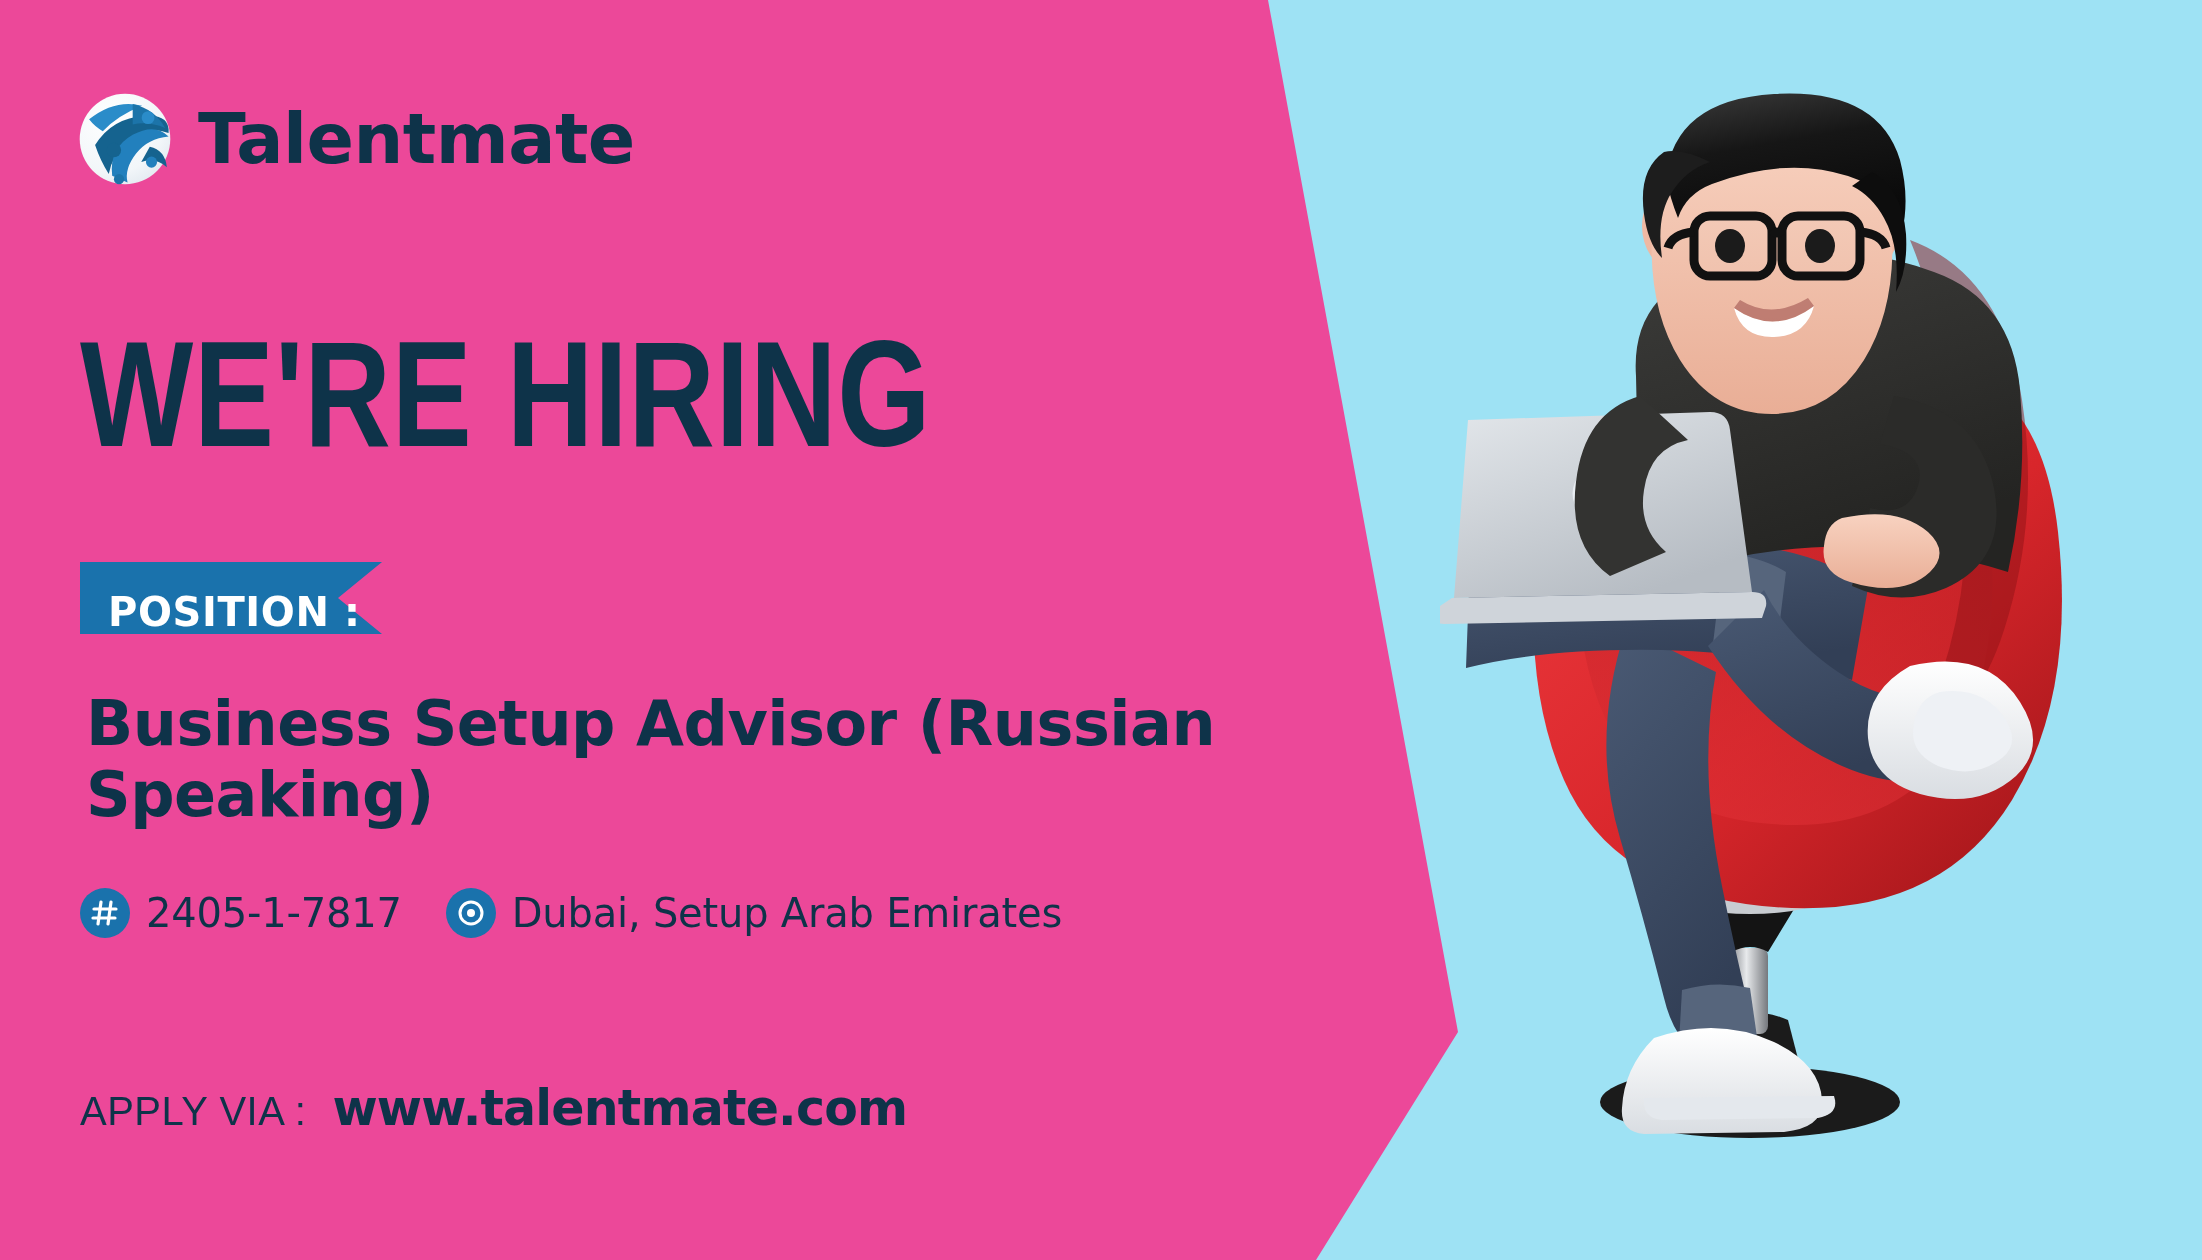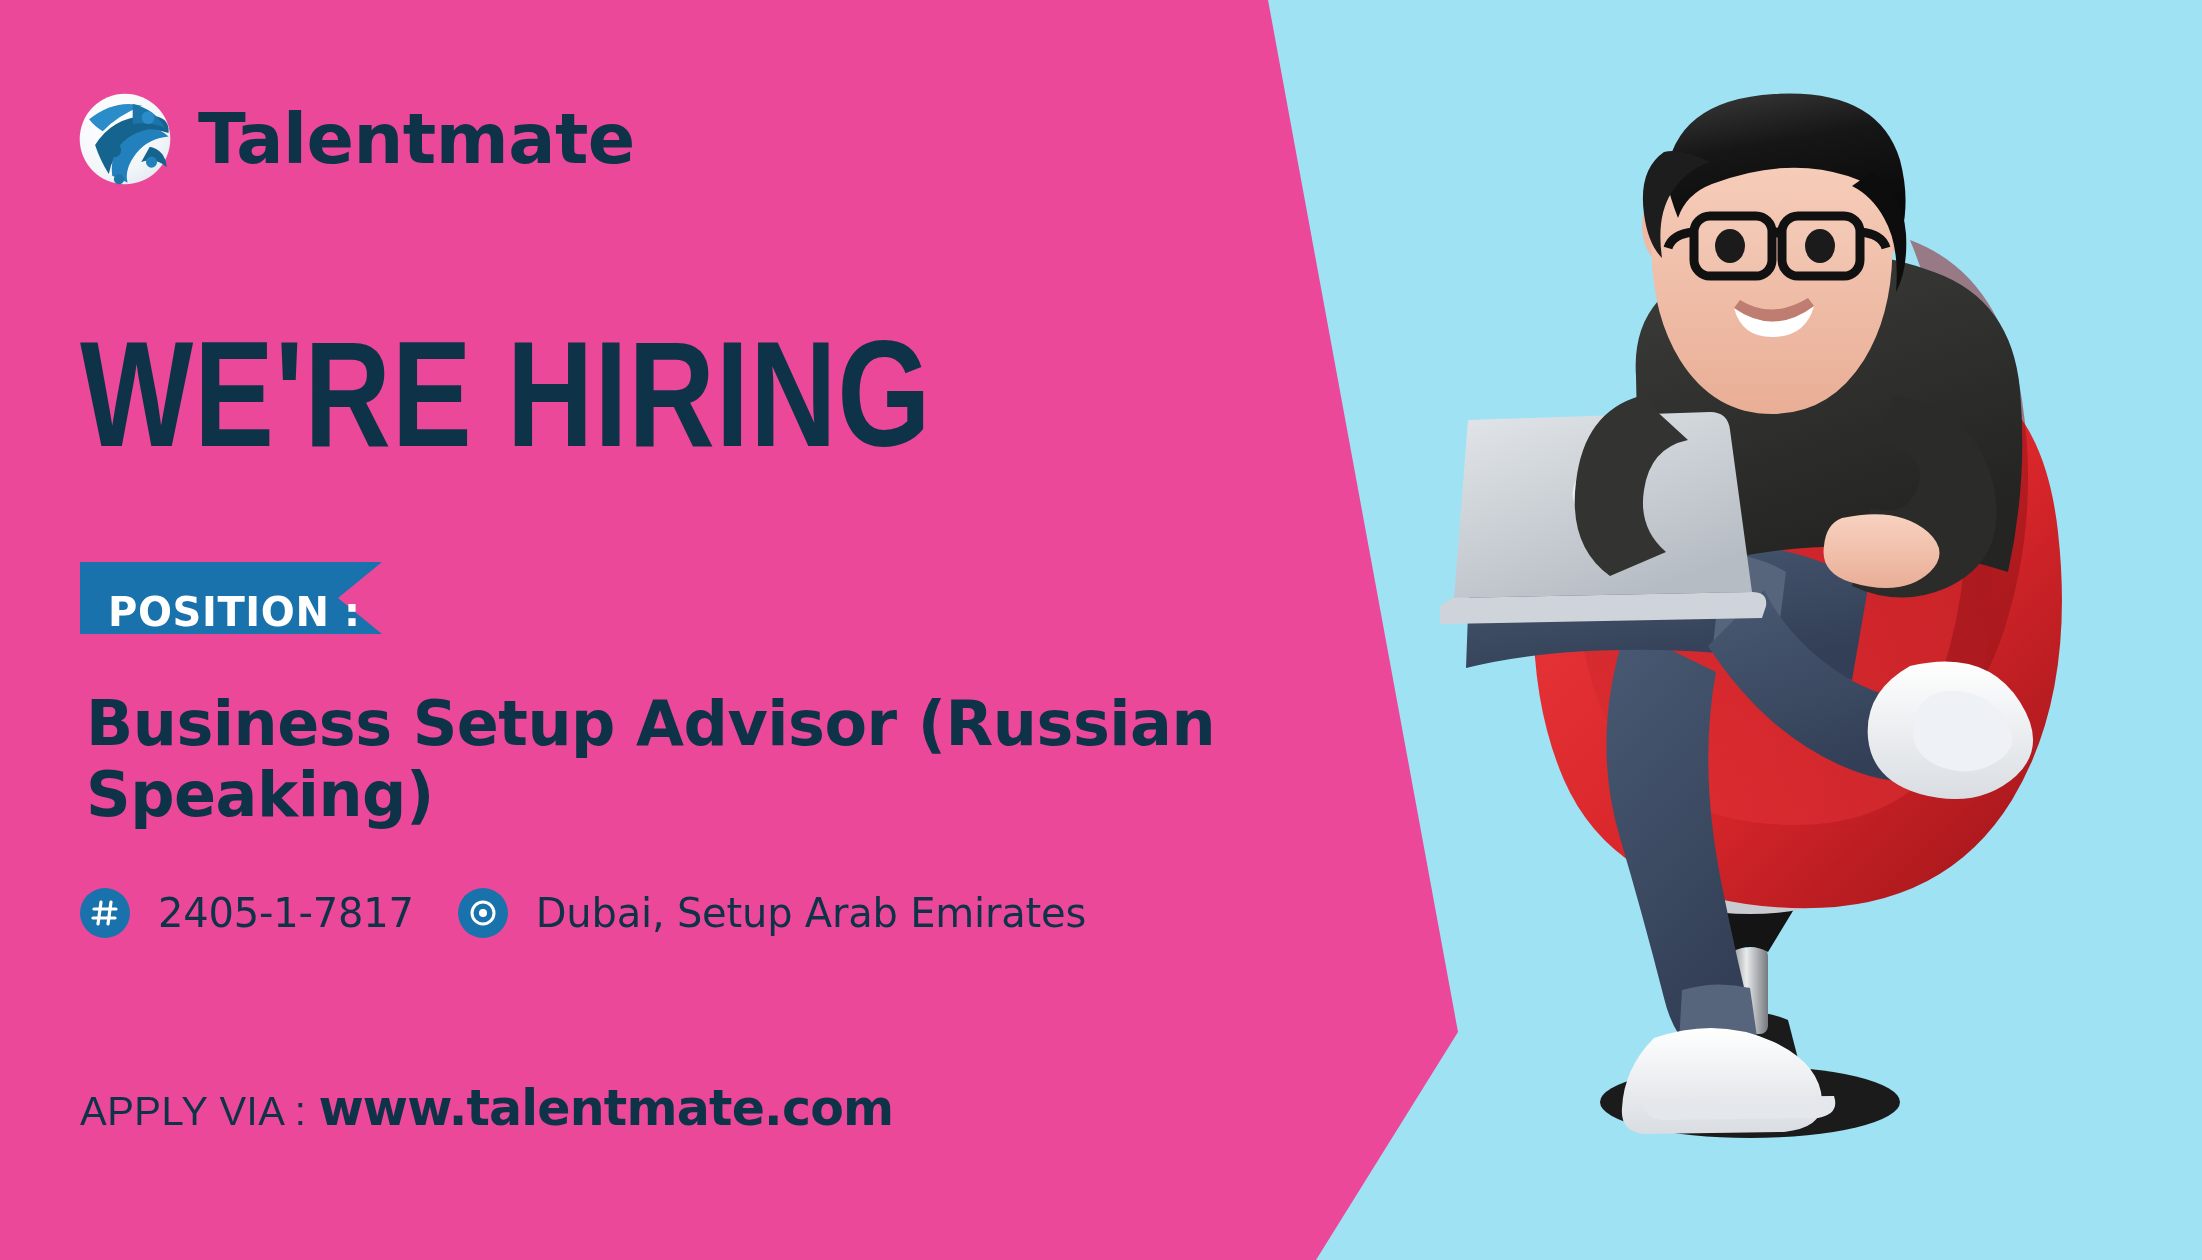--- a/index.html
+++ b/index.html
@@ -103,21 +103,21 @@
     position:absolute;
     left:2px; top:888px;
     display:flex;
     align-items:center;
     gap:22px;
     white-space:nowrap;
   }
   .meta-item {
     display:flex;
     align-items:center;
-    gap:28px;
+    gap:16px;
   }
   .meta-item + .meta-item { margin-left:22px; }
   .meta-icon {
     width:50px; height:50px;
     border-radius:50%;
     background:#1a72ac;
     display:flex; align-items:center; justify-content:center;
     flex:none;
   }
   .meta-icon svg { display:block; }
@@ -128,21 +128,21 @@
     font-weight:400;
     letter-spacing:-0.2px;
   }
 
   
   .apply-row {
     position:absolute;
     left:2px; top:1080px;
     display:flex;
     align-items:baseline;
-    gap:12px;
+    gap:26px;
     white-space:nowrap;
   }
   .apply-label {
     font-size:40px;
     font-weight:400;
     color:#0e3349;
     font-family:"Liberation Sans", sans-serif;
     letter-spacing:0.5px;
   }
   .apply-url {

